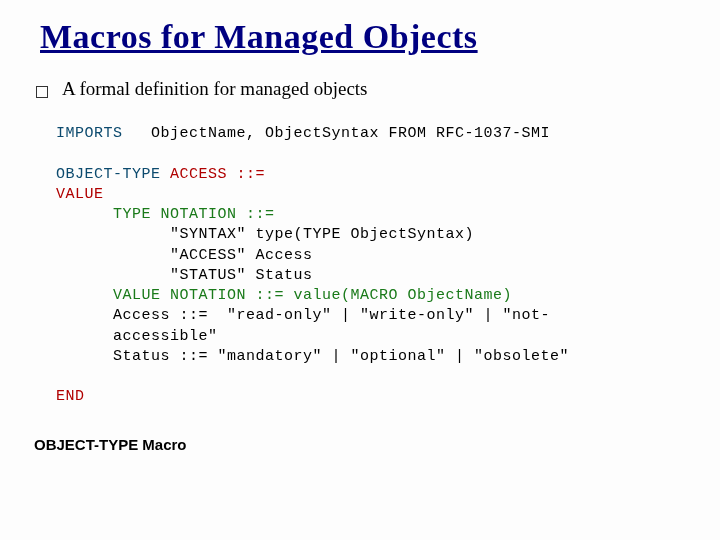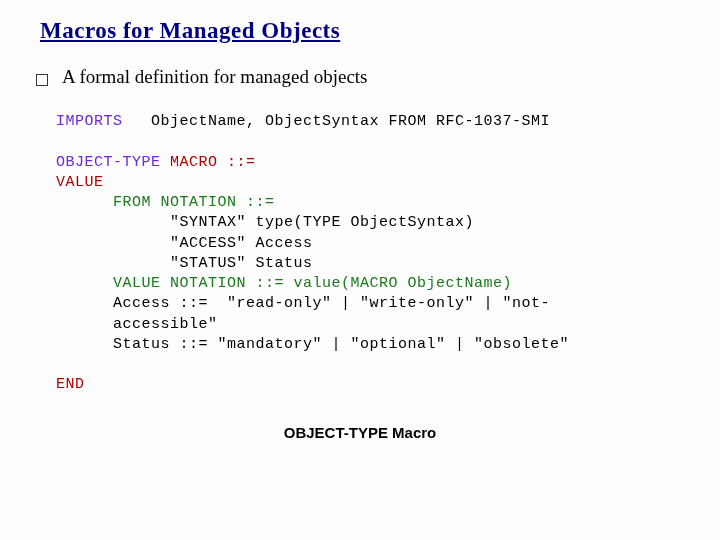--- a/index.html
+++ b/index.html
@@ -1,43 +1,43 @@
 <!DOCTYPE html>
 <html><head>
 <meta charset="utf-8">
 <style>
   html,body{margin:0;padding:0;width:720px;height:540px;background:#fdfdfd;font-family:Georgia,"Times New Roman",serif;color:#000}
   .slide{position:relative;width:720px;height:540px;padding:18px 34px 0 34px;box-sizing:border-box}
-  .title{font-family:"Comic Sans MS","Comic Sans",cursive;font-size:23px;color:#000080;text-decoration:underline;margin:0 0 22px 6px;letter-spacing:.5px}
+  .title{font-family:"Comic Sans MS","Comic Sans",cursive;font-size:34px;color:#000080;text-decoration:underline;margin:0 0 22px 6px;letter-spacing:.5px}
   .bullet-row{display:flex;align-items:center;gap:14px;margin-left:2px}
   .bullet-box{width:10px;height:10px;border:1px solid #333;margin-top:6px;flex:0 0 auto}
   .bullet-text{font-family:"Comic Sans MS","Comic Sans",cursive;font-size:19px;color:#000}
   .codeblock{margin:24px 0 0 22px;font-family:"Courier New",Courier,monospace;font-size:15px;line-height:1.35;letter-spacing:.5px;white-space:pre}
-  .kw-blue{color:#6d28d9}
+  .kw-blue{color:#0c4a6e}
   .kw-red{color:#b00000}
   .kw-green{color:#1a7a1a}
-  .caption{margin-top:28px;text-align:center;font-family:Arial,Helvetica,sans-serif;font-weight:bold;font-size:15px}
+  .caption{margin-top:28px;text-align:left;font-family:Arial,Helvetica,sans-serif;font-weight:bold;font-size:15px}
 </style>
 </head>
 <body>
 
 <div class="slide">
 
   <h1 class="title">Macros for Managed Objects</h1>
 
   <div class="bullet-row">
     <span class="bullet-box"></span>
     <span class="bullet-text">A formal definition for managed objects</span>
   </div>
 
   <div class="codeblock"><span class="kw-blue">IMPORTS</span><span>   ObjectName, ObjectSyntax FROM RFC-1037-SMI</span>
 
-<span class="kw-blue">OBJECT-TYPE</span><span class="kw-red"> MACRO ::=</span>
+<span class="kw-blue">OBJECT-TYPE</span><span class="kw-red"> ACCESS ::=</span>
 <span class="kw-red">VALUE</span>
-<span class="kw-green">      FROM NOTATION ::=</span>
+<span class="kw-green">      TYPE NOTATION ::=</span>
 <span>            "SYNTAX" type(TYPE ObjectSyntax)</span>
 <span>            "ACCESS" Access</span>
 <span>            "STATUS" Status</span>
 <span class="kw-green">      VALUE NOTATION ::= value(MACRO ObjectName)</span>
 <span>      Access ::=  "read-only" | "write-only" | "not-</span>
 <span>      accessible"</span>
 <span>      Status ::= "mandatory" | "optional" | "obsolete"</span>
 
 <span class="kw-red">END</span></div>
 

